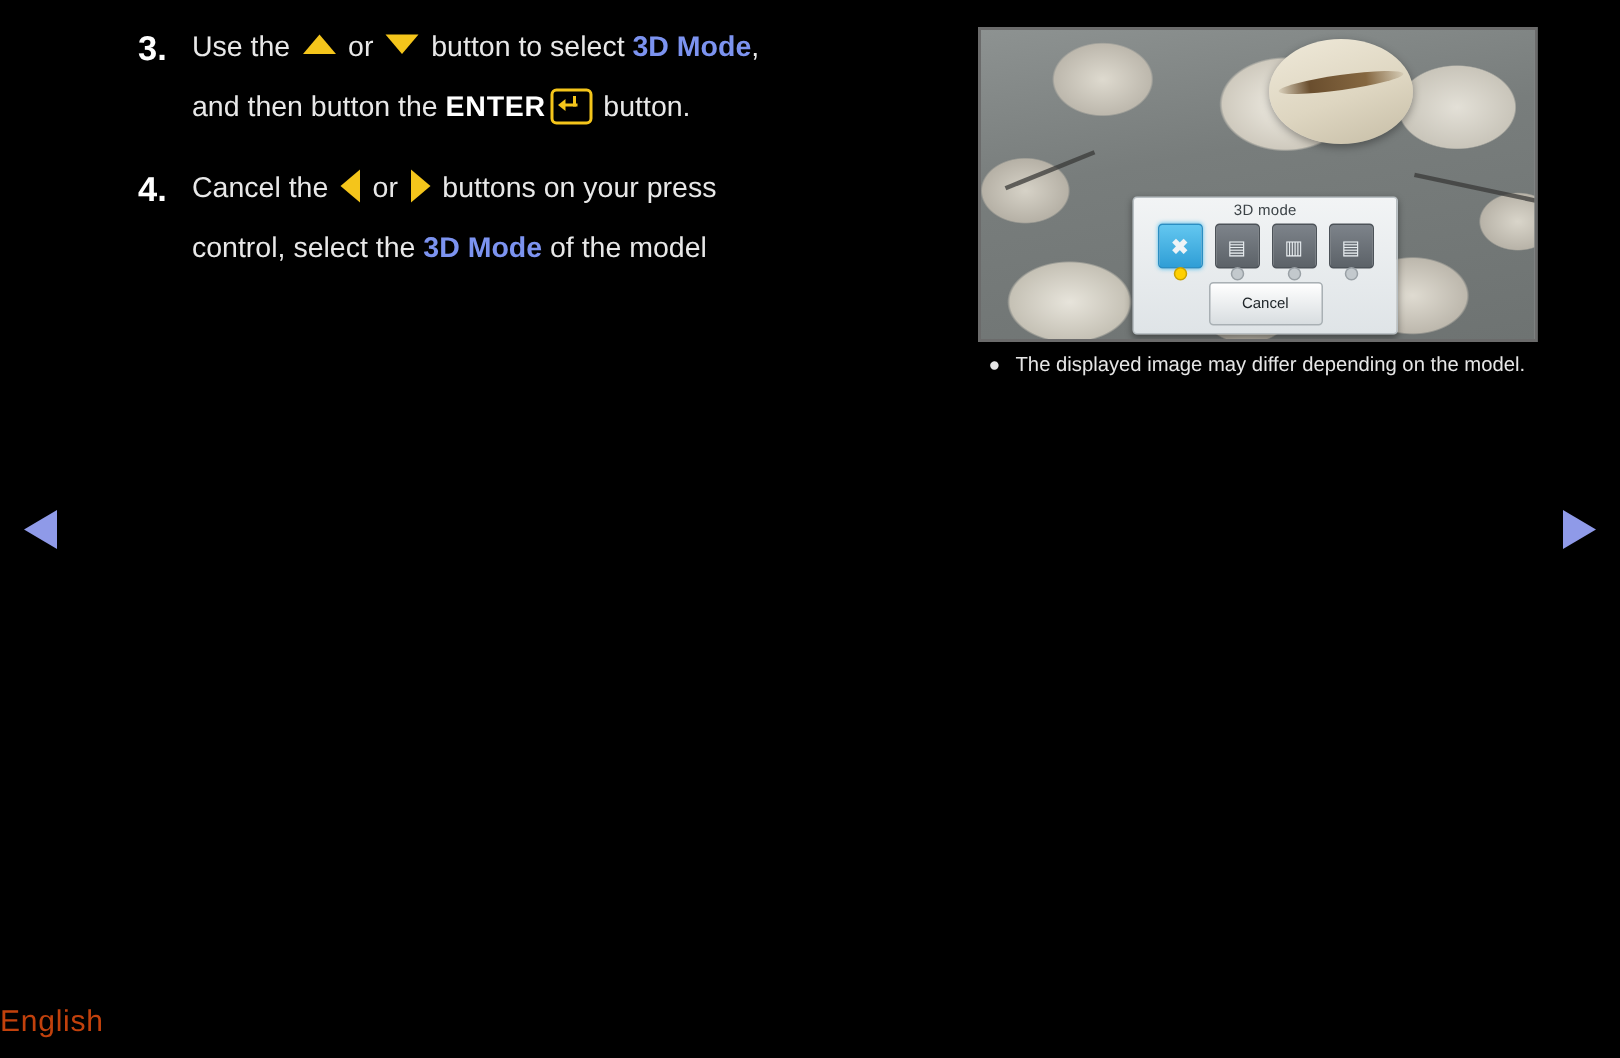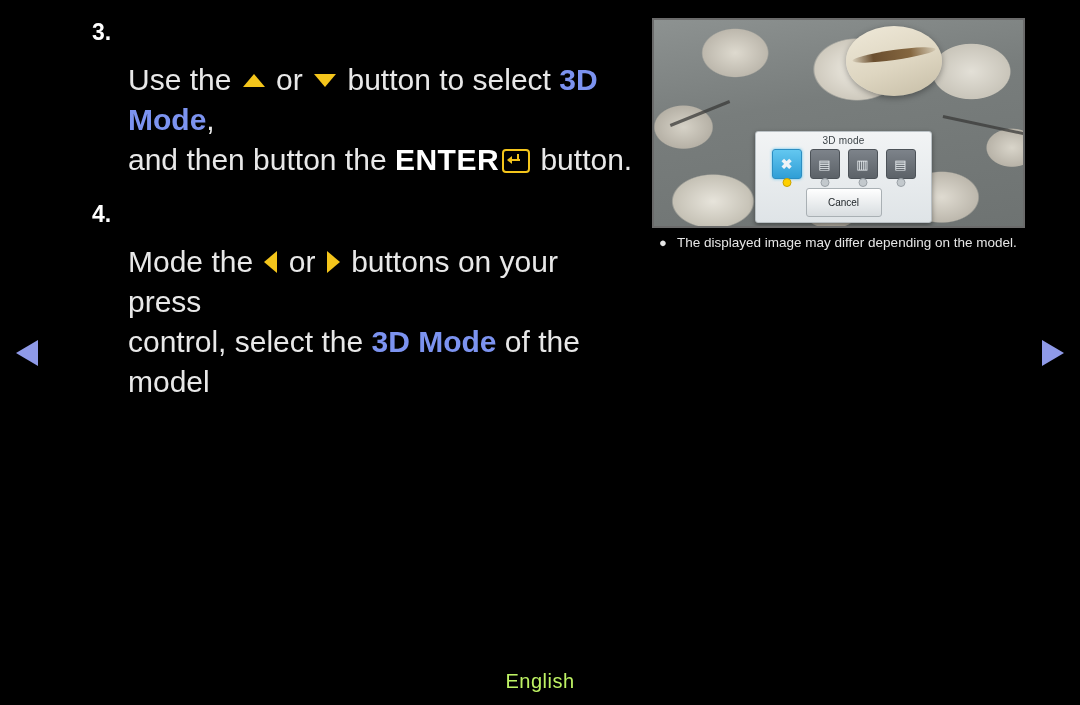--- a/index.html
+++ b/index.html
@@ -31,25 +31,24 @@
   .step-num {
     font-size: 23px;
     font-weight: bold;
     color: #ffffff;
     width: 36px;
     flex: 0 0 36px;
     line-height: 40px;
     text-align: left;
   }
   .step-body {
-    font-size: 30px;
+    font-size: 19px;
     line-height: 40px;
     color: #e8e8e8;
     font-weight: 300;
-    margin-top: 48px;
   }
   .hl {
     color: #7c93f0;
     font-weight: bold;
   }
   .kbd-enter {
     color: #ffffff;
     font-weight: bold;
     letter-spacing: 0.5px;
   }
@@ -306,23 +305,22 @@
     border-bottom: 13px solid transparent;
     border-left: 22px solid #8f9ae8;
   }
 
   
   #footer {
     position: absolute;
     left: 0;
     right: 0;
     top: 670px;
-    text-align: center;
     font-size: 20px;
-    color: #bef264;
+    color: #c2410c;
     letter-spacing: .5px;
   }
 </style>
 </head>
 <body>
 
 <div id="instructions">
 
   <div class="step">
     <div class="step-num">3.</div>
@@ -335,21 +333,21 @@
       <span class="hl">3D Mode</span><span>,</span><br>
       <span>and then button the</span>
       <span class="kbd-enter">ENTER</span><span class="enter-key"><span class="enter-arrow"></span></span>
       <span>button.</span>
     </div>
   </div>
 
   <div class="step">
     <div class="step-num">4.</div>
     <div class="step-body">
-      <span>Mode the</span>
+      <span>Cancel the</span>
       <span class="tri tri-left"></span>
       <span>or</span>
       <span class="tri tri-right"></span>
       <span>buttons on your press</span><br>
       <span>control, select the</span>
       <span class="hl">3D Mode</span>
       <span>of the model</span><br>
     </div>
   </div>
 

